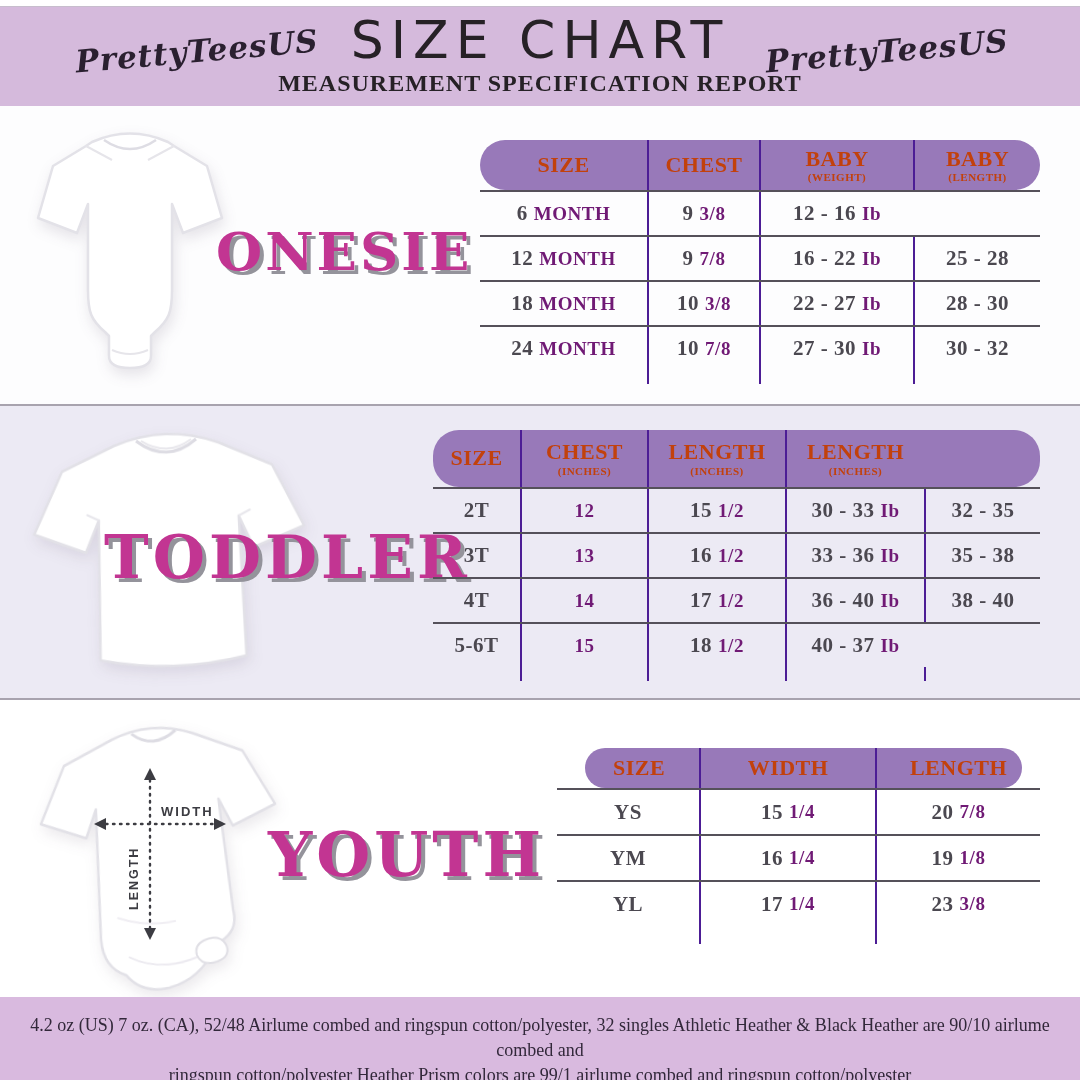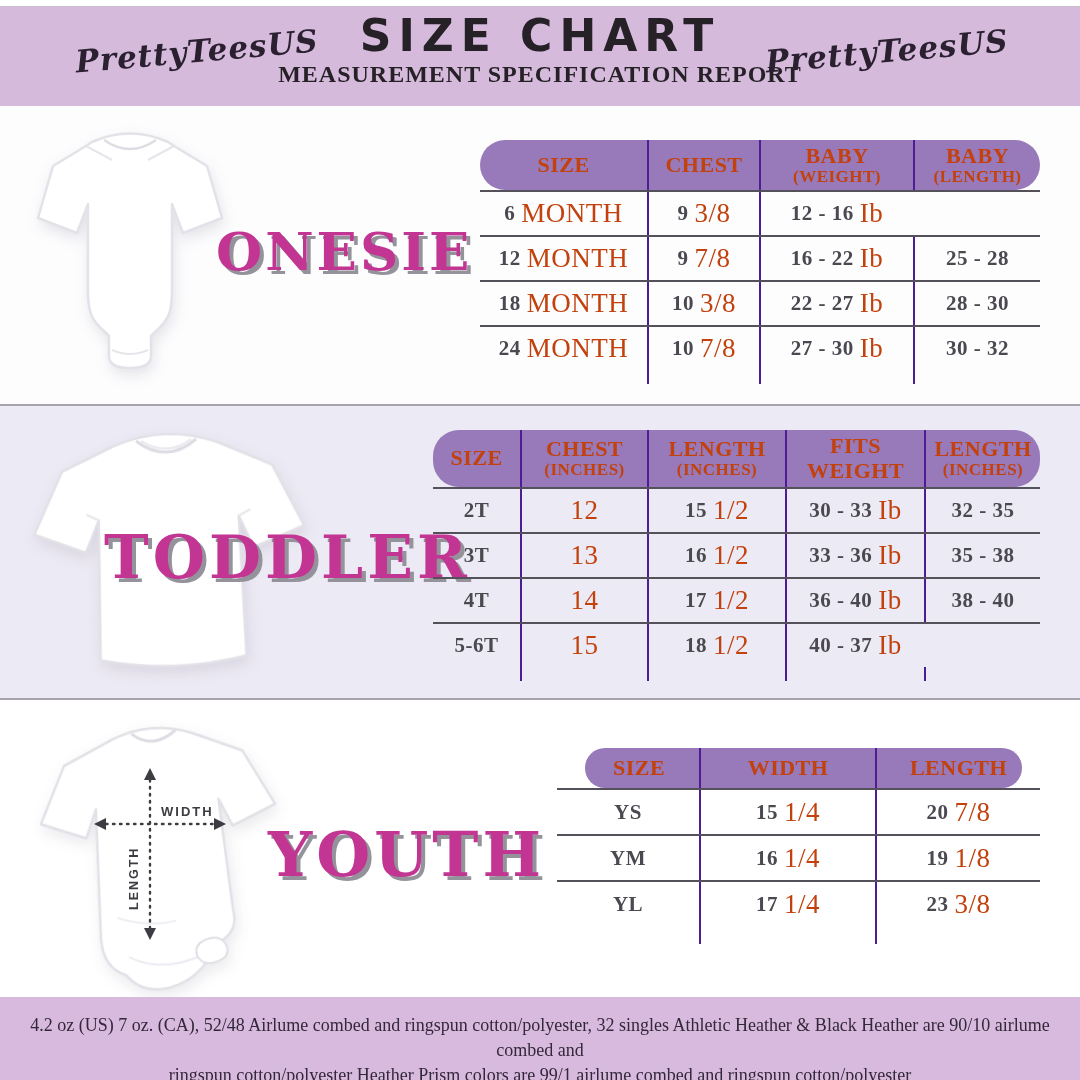--- a/index.html
+++ b/index.html
@@ -12,22 +12,22 @@
   .header-band{position:absolute;top:7px;left:0;right:0;height:99px;background:#d5badc;}
   .brand{
     position:absolute;top:26px;width:270px;text-align:center;
     font-family:"DejaVu Serif",serif;font-style:italic;font-weight:bold;
     font-size:31px;color:#2a2030;transform:rotate(-5deg);letter-spacing:1px;
   }
   .brand-left{left:62px;}
   .brand-right{right:58px;}
   .title-wrap{position:absolute;left:0;right:0;top:6px;text-align:center;}
   .main-title{
-    margin:0;font-family:"DejaVu Sans",sans-serif;font-weight:bold;
-    font-size:44px;letter-spacing:7px;color:#262126;line-height:1.05;
+    margin:0;font-family:"DejaVu Sans",sans-serif;font-weight:normal;
+    font-size:52px;letter-spacing:7px;color:#262126;line-height:1.05;
   }
   .sub-title{
     margin-top:2px;font-family:"Liberation Serif",serif;font-weight:bold;
     font-size:24px;letter-spacing:1px;color:#262126;
   }
   
   .sec{position:absolute;left:0;right:0;box-sizing:border-box;}
   .sec-onesie{top:106px;height:298px;background:#fdfdfe;}
   .sec-toddler{top:404px;height:296px;background:#eceaf4;border-top:2px solid #a8a3ae;border-bottom:2px solid #a8a3ae;}
   .sec-youth{top:700px;height:297px;background:#ffffff;}
@@ -58,31 +58,31 @@
   .t-onesie .thead{height:50px;}
   .t-toddler .thead{height:57px;}
   .t-youth .thead{height:40px;}
   .hcell{
     position:relative;display:flex;flex-direction:column;align-items:center;justify-content:center;
     text-align:center;line-height:1.1;
   }
   .t-youth .hcell:first-child{padding-left:22px;}
   .h1,.h2{font-family:"Liberation Serif",serif;font-weight:bold;color:#c2410c;letter-spacing:.5px;}
   .h1{font-size:22px;}
-  .h2{font-size:17px;}
+  .h2{font-size:11px;}
   .big-sub .h2{font-size:22px;}
   .h1:empty,.h2:empty{display:none;}
   .hcell + .hcell, .dcell + .dcell, .scell + .scell{border-left:2px solid #4c1d95;}
   .trow{border-top:2px solid #55515a;}
   .t-onesie .trow{height:43px;}
   .t-toddler .trow{height:43px;}
   .t-youth .trow{height:44px;}
   .dcell{display:flex;align-items:center;justify-content:center;white-space:nowrap;}
   .bp{font-family:"Liberation Serif",serif;font-weight:bold;font-size:21px;color:#4b4850;letter-spacing:.5px;}
-  .rp{font-family:"Liberation Serif",serif;font-weight:normal;font-size:27px;color:#c2410c;letter-spacing:.5px;}
+  .rp{font-family:"Liberation Serif",serif;font-weight:bold;font-size:19px;color:#701a75;letter-spacing:.5px;}
   .bp:empty,.rp:empty{display:none;}
   .bp:not(:empty) + .rp:not(:empty){margin-left:6px;}
   .tstub{height:14px;}
   .t-youth .tstub{height:18px;}
   .scell{height:100%;}
   
   .garment-svg{position:absolute;}
   .svg-onesie{left:22px;top:12px;}
   .svg-toddler{left:12px;top:10px;}
   .svg-youth{left:20px;top:4px;}
@@ -235,24 +235,20 @@
           <span class="h1">SIZE</span>
 
         </div>
         <div class="hcell">
           <span class="h1">CHEST</span>
           <span class="h2">(INCHES)</span>
         </div>
         <div class="hcell">
           <span class="h1">LENGTH</span>
           <span class="h2">(INCHES)</span>
-        </div>
-        <div class="hcell big-sub">
-          <span class="h1">FITS</span>
-          <span class="h2">WEIGHT</span>
         </div>
         <div class="hcell">
           <span class="h1">LENGTH</span>
           <span class="h2">(INCHES)</span>
         </div>
       </div>
 
       <div class="trow cols-toddler">
         <div class="dcell">
             <span class="bp">2T</span>

